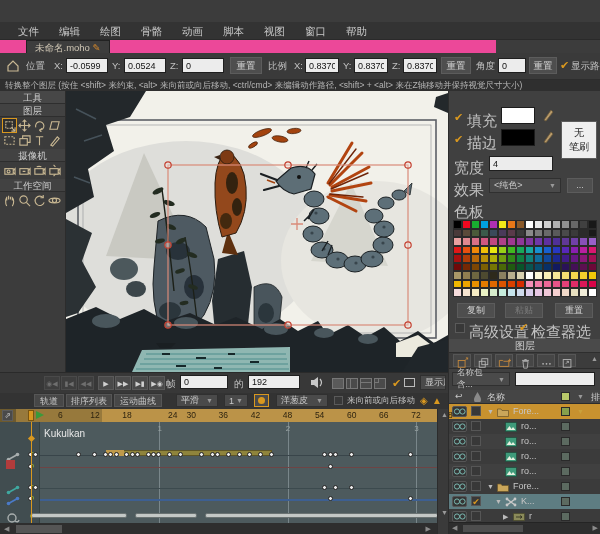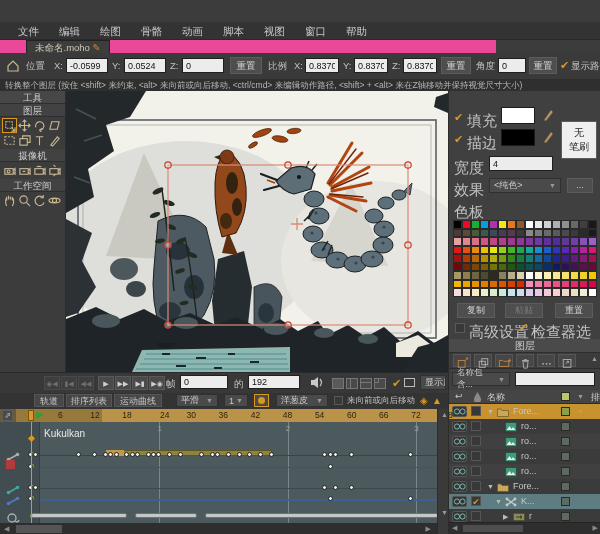--- a/index.html
+++ b/index.html
@@ -819,21 +819,21 @@
         <div class="tl-row2-btn" style="left: 114px; width: 48px;">运动曲线</div>
       </div>
 
     <div id="ruler">
       <div class="dim" style="left:16px;width:86px"></div>
       <div class="bright" style="left:102px;width:335px"></div>
       <div class="abs" style="left:2px;top:1px;width:11px;height:11px;background:#4a4a4a;border:1px solid #5c5c5c;color:#bbb;font-size:8px;line-height:10px;text-align:center">⇗</div>
     <span class="ruler-num" style="left: 58.1px;">6</span>
         <span class="ruler-num" style="left: 90.2px;">12</span>
         <span class="ruler-num" style="left: 122.3px;">18</span>
-        <span class="ruler-num" style="left: 160px;">24</span>
+        <span class="ruler-num" style="left: 168px;">24</span>
         <span class="ruler-num" style="left: 186.5px;">30</span>
         <span class="ruler-num" style="left: 218.6px;">36</span>
         <span class="ruler-num" style="left: 250.7px;">42</span>
         <span class="ruler-num" style="left: 282.8px;">48</span>
         <span class="ruler-num" style="left: 314.9px;">54</span>
         <span class="ruler-num" style="left: 347px;">60</span>
         <span class="ruler-num" style="left: 379.1px;">66</span>
         <span class="ruler-num" style="left: 411.2px;">72</span>
         <span class="ruler-num" style="left: 443.3px;">78</span>
         <div style="position: absolute; left: 28px; top: 1px; width: 6px; height: 11px; background: rgb(217, 152, 31); border: 1px solid rgb(122, 85, 16);"></div>

